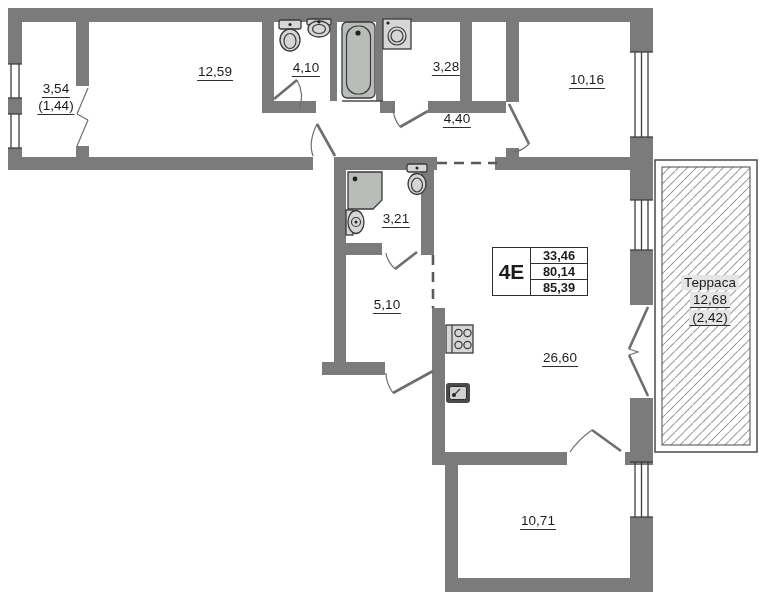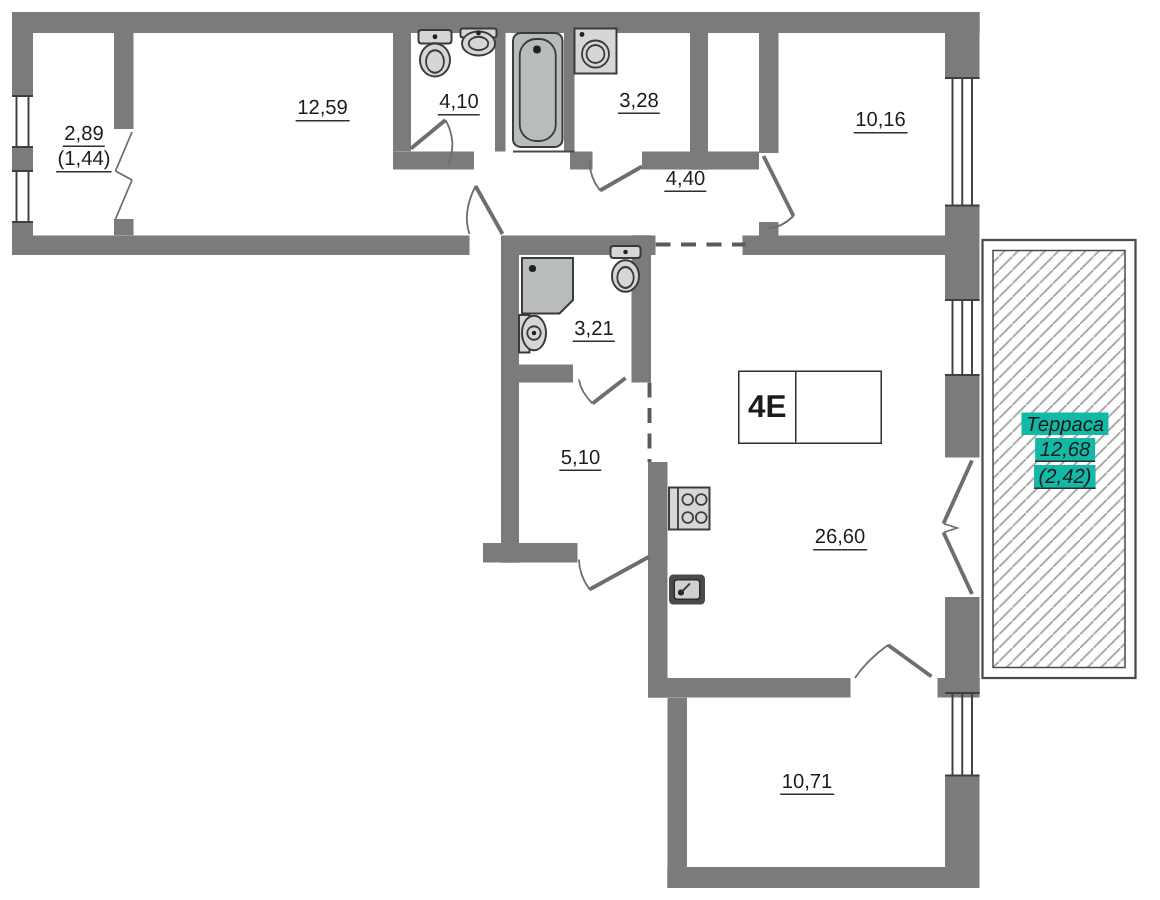--- a/index.html
+++ b/index.html
@@ -15,21 +15,21 @@
   .arc{stroke:#6e6e6e;stroke-width:1.2;fill:none;}
   .dash{stroke:#5a5a5a;stroke-width:2.6;fill:none;stroke-dasharray:10 7;}
   .fixfill{fill:#d6d6d6;stroke:#3a3a3a;stroke-width:1.3;}
   .fixdark{fill:#b9bdb9;stroke:#3a3a3a;stroke-width:1.3;}
   .fixline{fill:none;stroke:#3a3a3a;stroke-width:1.2;}
   .lbl{
     position:absolute;transform:translateX(-50%);
     font-size:13.5px;color:#1b1b1b;white-space:nowrap;line-height:1.15;
   }
   .u{border-bottom:1.5px solid #2f2f2f;padding:0 1px 1px 1px;}
-  .chip{background:#14b8a6;padding:0 3px;font-style:italic;}
+  .chip{background:#e5e5e5;padding:0 3px;}
   #info-table{
     position:absolute;left:492px;top:247px;width:96px;height:49px;
     display:flex;background:#ffffff;border:1.6px solid #2f2f2f;box-sizing:border-box;font-weight:bold;
   }
   #info-table .tcell{
     width:38px;display:flex;align-items:center;justify-content:center;
     font-size:21px;color:#1b1b1b;border-right:1.3px solid #2f2f2f;box-sizing:border-box;
   }
   #info-table .trows{flex:1;display:flex;flex-direction:column;}
   #info-table .trow{
@@ -223,33 +223,38 @@
       </g>
       <g>
         <rect x="446" y="383" width="24" height="20" rx="3" fill="#4a4a4a"></rect>
         <rect x="449.5" y="386.5" width="17" height="13" rx="2" fill="#d0d0d0" stroke="#2c2c2c" stroke-width="1"></rect>
         <circle cx="454" cy="395" r="2" fill="#222"></circle>
         <line class="fixline" x1="454" y1="395" x2="460" y2="389"></line>
       </g>
     </g>
   </svg>
 
-  <div class="lbl" style="left:56px;top:81px;"><span class="u">2,89</span></div>
+  <div class="lbl" style="left:56px;top:81px;"><span class="u">3,54</span></div>
   <div class="lbl" style="left:56px;top:98px;"><span class="u">(1,44)</span></div>
   <div class="lbl" style="left:187px;top:64px;margin-left:28px;"><span class="u">12,59</span></div>
   <div class="lbl" style="left:306px;top:60px;text-align:right;"><span class="u">4,10</span></div>
-  <div class="lbl" style="left:426px;top:59px;text-align:center;"><span class="u">3,28</span></div>
+  <div class="lbl" style="left:446px;top:59px;text-align:center;"><span class="u">3,28</span></div>
   <div class="lbl" style="left:587px;top:72px;"><span class="u">10,16</span></div>
   <div class="lbl" style="left:457px;top:111px;"><span class="u">4,40</span></div>
   <div class="lbl" style="left:396px;top:211px;"><span class="u">3,21</span></div>
   <div class="lbl" style="left:387px;top:297px;text-align:center;"><span class="u">5,10</span></div>
   <div class="lbl" style="left:560px;top:350px;"><span class="u">26,60</span></div>
   <div class="lbl" style="left:538px;top:513px;"><span class="u">10,71</span></div>
 
   <div class="lbl" style="left:710px;top:275px;"><span class="chip">Терраса</span></div>
   <div class="lbl" style="left:710px;top:292px;"><span class="chip u">12,68</span></div>
   <div class="lbl" style="left:710px;top:310px;"><span class="chip u">(2,42)</span></div>
 
   <div id="info-table">
     <div class="tcell">4Е</div>
+    <div class="trows">
+      <div class="trow">33,46</div>
+      <div class="trow">80,14</div>
+      <div class="trow">85,39</div>
+    </div>
   </div>
 
 </div>
 
 </body></html>

